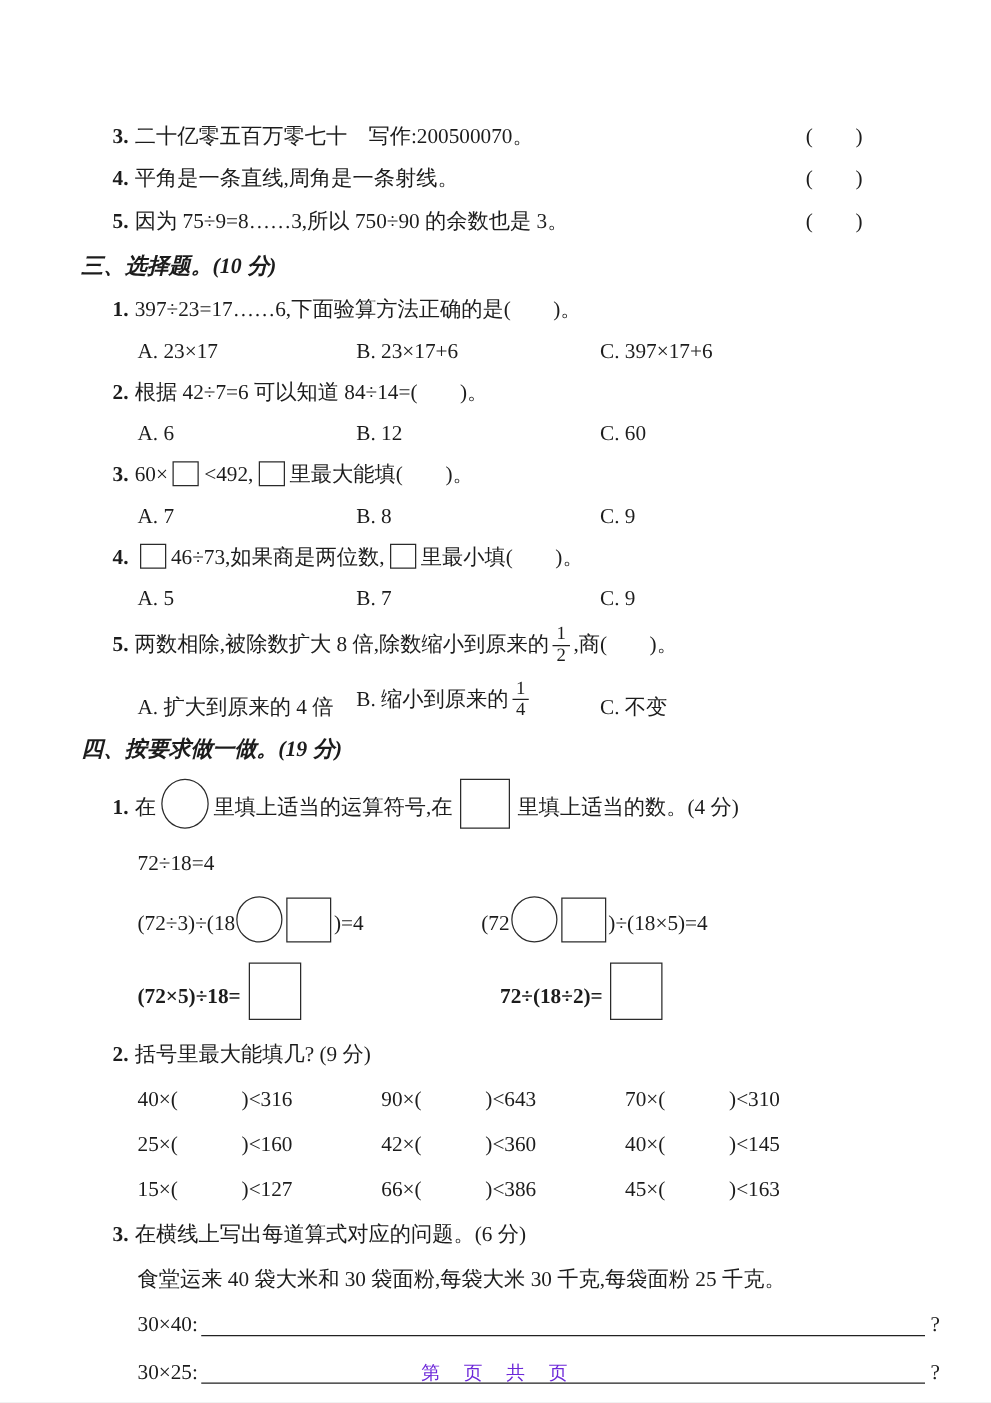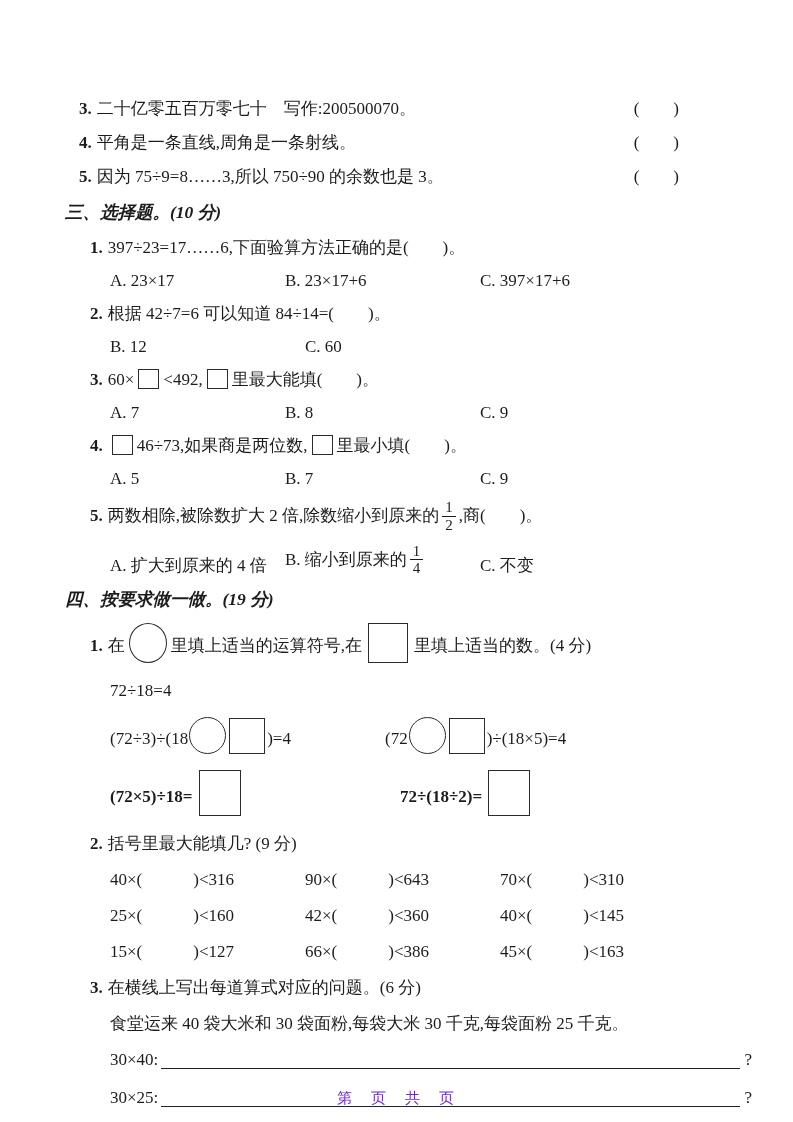--- a/index.html
+++ b/index.html
@@ -17,21 +17,21 @@
     overflow: hidden;
   }
   .num { font-weight: bold; margin-right: 5px; }
   .sec-heading { font-weight: bold; font-size: 17.5px; margin: 8px 0 12px 0; font-style: italic; }
 
   
   .tf-row {
     display: flex;
     justify-content: space-between;
     align-items: baseline;
-    margin: 0 0 12px 14px;
+    margin: 0 0 12px 25px;
     width: 600px;
     line-height: 22px;
   }
   .tf-paren { white-space: pre; }
 
   
   .stem { margin: 10px 0 10px 25px; line-height: 24px; }
   .opts { display: flex; margin: 10px 0 10px 45px; line-height: 22px; align-items: flex-end; }
   .opt-a { width: 175px; }
   .opt-b { width: 195px; }
@@ -107,39 +107,40 @@
 
     <div class="stem"><span class="num">1.</span><span>397÷23=17……6,下面验算方法正确的是(　　)。</span></div>
     <div class="opts">
       <span class="opt-a">A. 23×17</span>
       <span class="opt-b">B. 23×17+6</span>
       <span class="opt-c">C. 397×17+6</span>
     </div>
 
     <div class="stem"><span class="num">2.</span><span>根据 42÷7=6 可以知道 84÷14=(　　)。</span></div>
     <div class="opts">
+      <span class="opt-a">A. 6</span>
       <span class="opt-b">B. 12</span>
       <span class="opt-c">C. 60</span>
     </div>
 
     <div class="stem"><span class="num">3.</span><span>60×</span><span class="box box-sm"></span><span>&lt;492,</span><span class="box box-sm"></span><span>里最大能填(　　)。</span></div>
     <div class="opts">
       <span class="opt-a">A. 7</span>
       <span class="opt-b">B. 8</span>
       <span class="opt-c">C. 9</span>
     </div>
 
     <div class="stem"><span class="num">4.</span><span class="box box-sm"></span><span>46÷73,如果商是两位数,</span><span class="box box-sm"></span><span>里最小填(　　)。</span></div>
     <div class="opts">
       <span class="opt-a">A. 5</span>
       <span class="opt-b">B. 7</span>
       <span class="opt-c">C. 9</span>
     </div>
 
-    <div class="stem"><span class="num">5.</span><span>两数相除,被除数扩大 2 倍,除数缩小到原来的</span><span class="frac">
+    <div class="stem"><span class="num">5.</span><span>两数相除,被除数扩大 8 倍,除数缩小到原来的</span><span class="frac">
           <span class="fn">1</span>
           <span class="fd">2</span>
         </span><span>,商(　　)。</span></div>
     <div class="opts">
       <span class="opt-a">A. 扩大到原来的 4 倍</span>
       <span class="opt-b"><span>B. 缩小到原来的</span><span class="frac">
             <span class="fn">1</span>
             <span class="fd">4</span>
           </span></span>
       <span class="opt-c">C. 不变</span>

